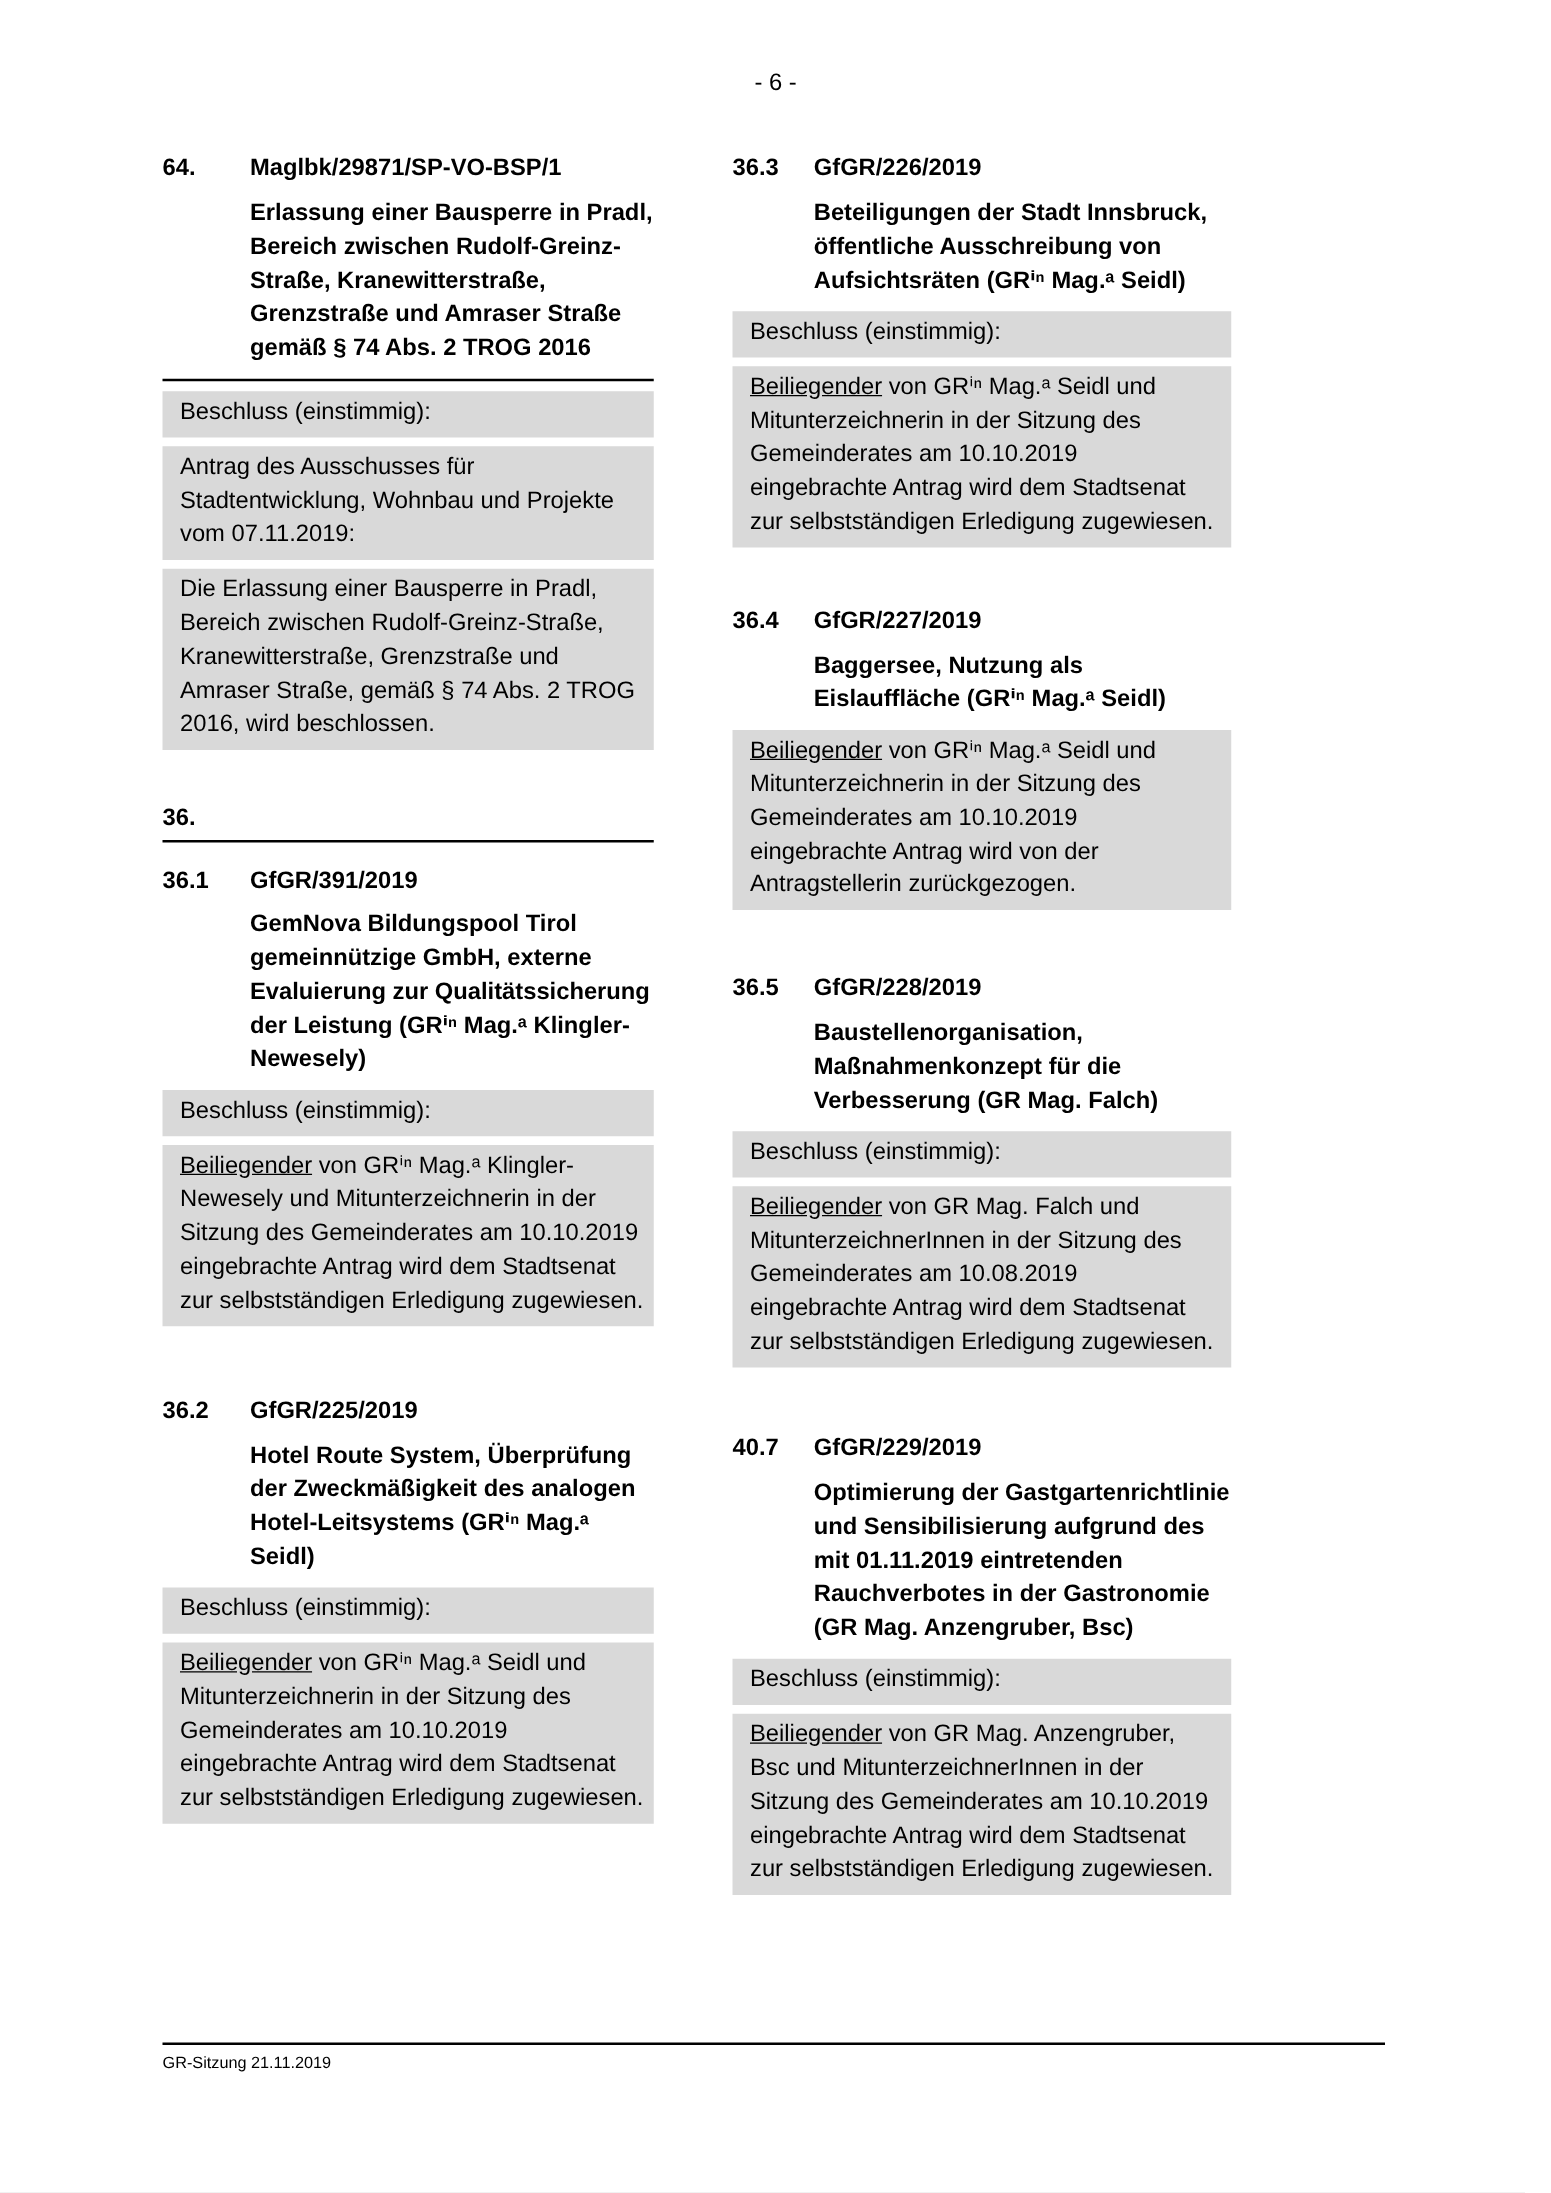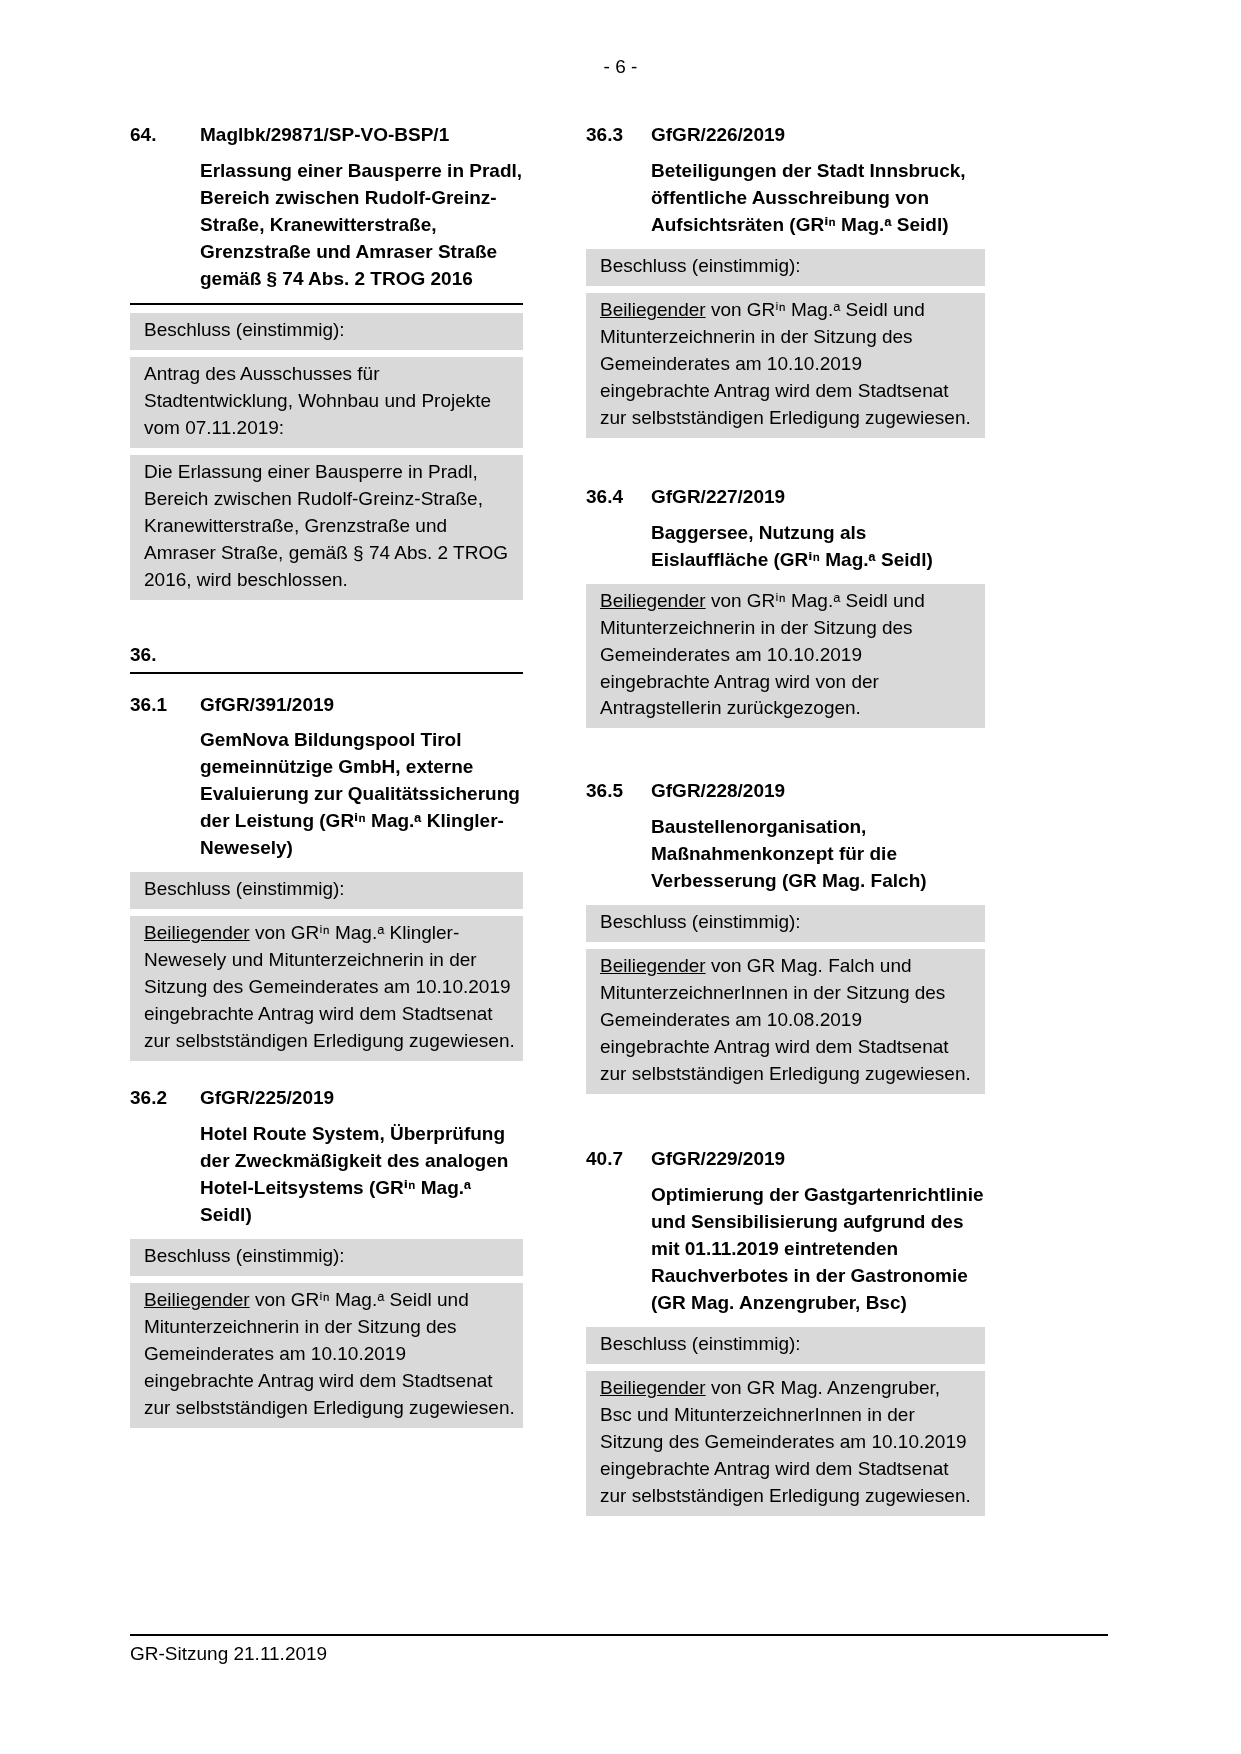--- a/index.html
+++ b/index.html
@@ -47,33 +47,33 @@
     background: #d9d9d9;
     padding: 4px 8px 6px 14px;
     margin-bottom: 7px;
     hyphens: auto;
   }
   .u { text-decoration: underline; }
 
   
   .item-36   { margin-top: 42px; }
   .item-36-1 { margin-top: 18px; }
-  .item-36-2 { margin-top: 24px; }
+  .item-36-2 { margin-top: 55px; }
   .item-36-4 { margin-top: 46px; }
   .item-36-5 { margin-top: 50px; }
   .item-36-6 { margin-top: 52px; }
 
   .footer {
     position: absolute;
     left: 130px;
     top: 1634px;
     width: 978px;
     border-top: 2px solid #000;
     padding-top: 5px;
-    font-size: 19px;
+    font-size: 13px;
   }
 </style>
 </head>
 <body>
 
 <div class="page">
 
   <div class="pagenum">- 6 -</div>
 
   <div class="col col-left">

